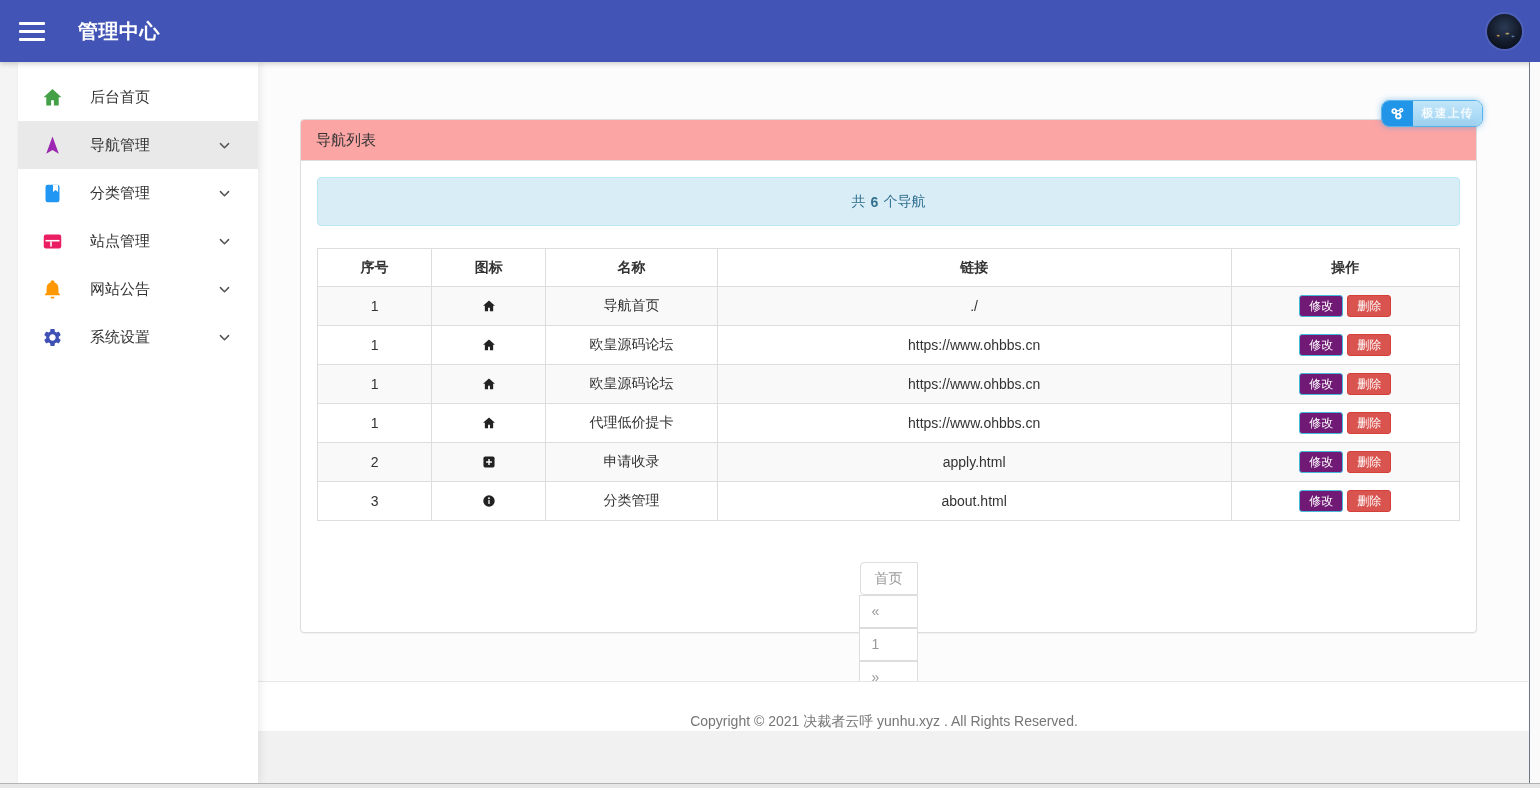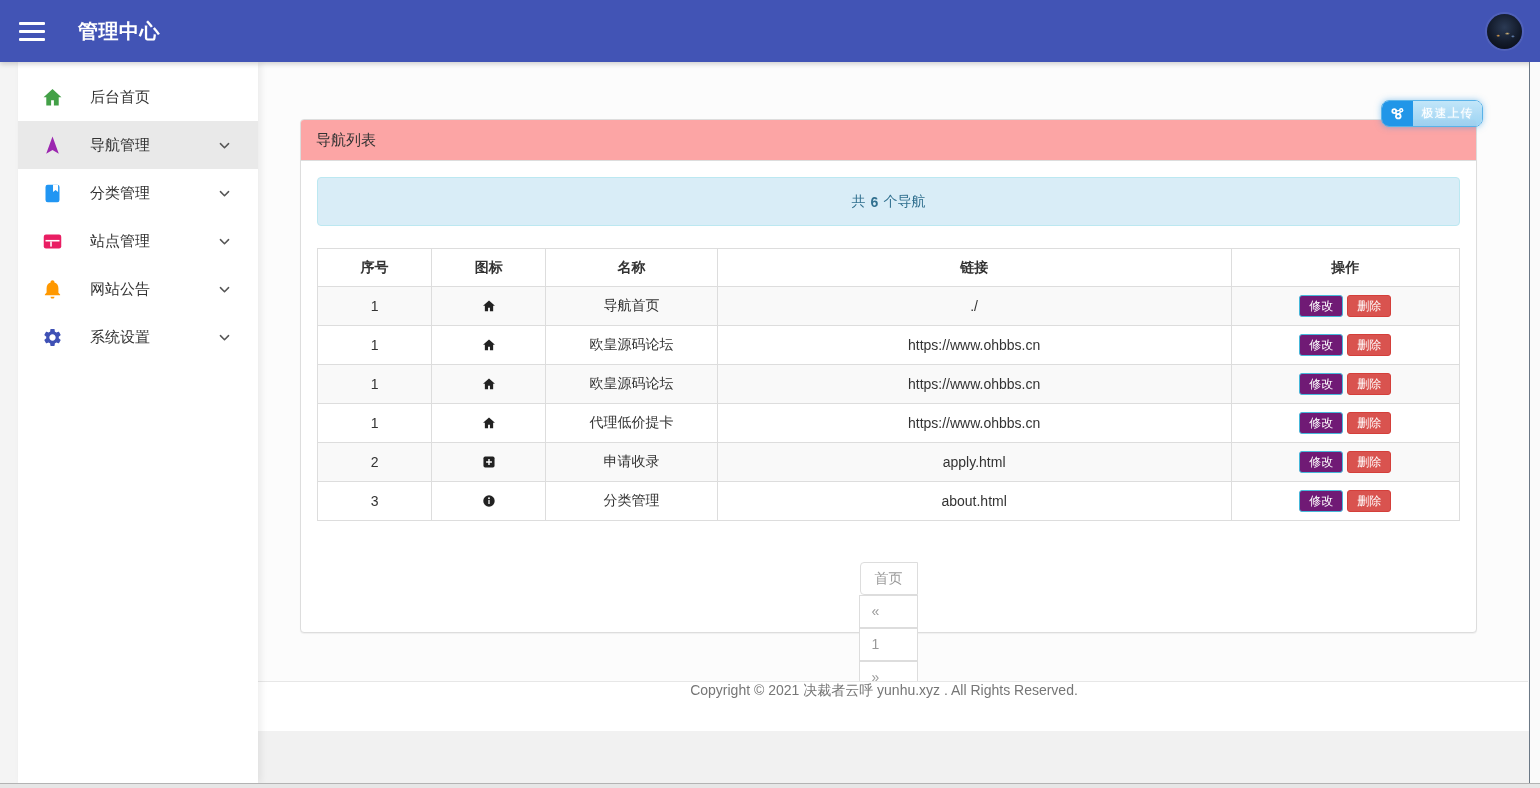--- a/index.html
+++ b/index.html
@@ -70,21 +70,21 @@
   
   .pager-wrap{margin-top:41px;display:flex;justify-content:center;}
   .pager{display:inline-flex;flex-direction:column;}
   .pager a{display:block;padding:6px 12px;border:1px solid #ddd;background:#fff;color:#999;
            font-size:14px;margin-left:-1px;cursor:pointer;line-height:19px;}
   .pager a:first-child{border-radius:4px 0 0 4px;margin-left:0;padding:6px 14px;}
   .pager a:last-child{border-radius:0 4px 4px 0;padding:12px 14px;}
 
   
   .footer{position:absolute;left:0;right:12px;top:619px;height:50px;background:#fff;border-top:1px solid #e7e7e7;
-          display:flex;align-items:flex-start;justify-content:center;font-size:14px;color:#767676;box-sizing:border-box;}
+          display:flex;align-items:flex-end;justify-content:center;font-size:14px;color:#767676;box-sizing:border-box;}
   .below-footer{position:absolute;left:0;right:0;top:669px;bottom:0;background:#f1f1f1;}
 
   
   .vscroll{position:absolute;right:0;top:62px;bottom:5px;width:11px;background:#fafafa;
            border-left:1px solid #6b7886;z-index:40;box-sizing:border-box;cursor:pointer;}
   .hscroll{position:absolute;left:0;bottom:0;width:100%;height:5px;background:#e6e6e6;
            border-top:1px solid #b3b3b3;z-index:40;box-sizing:border-box;cursor:pointer;}
 </style>
 </head>
 <body>

